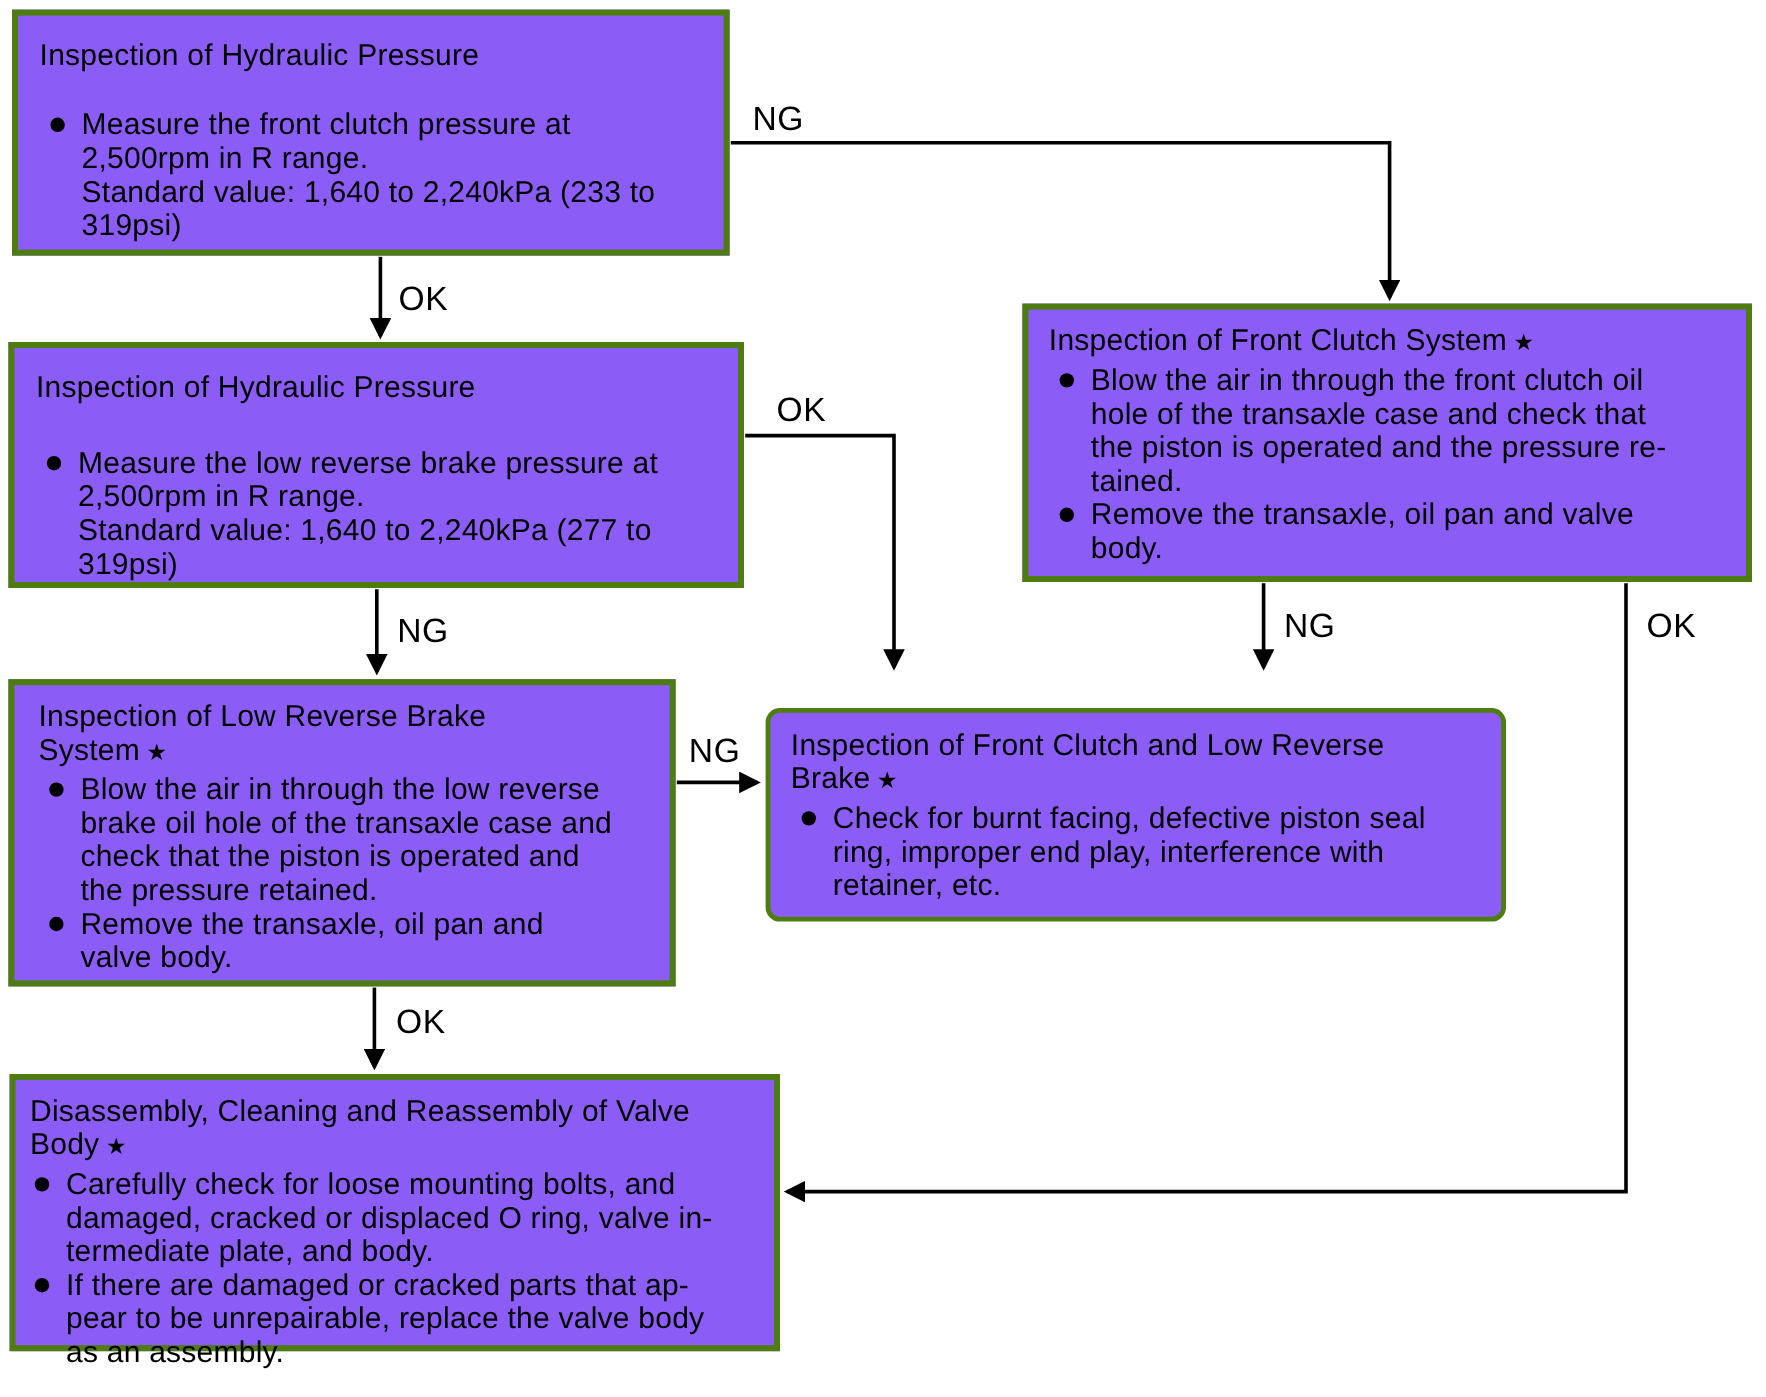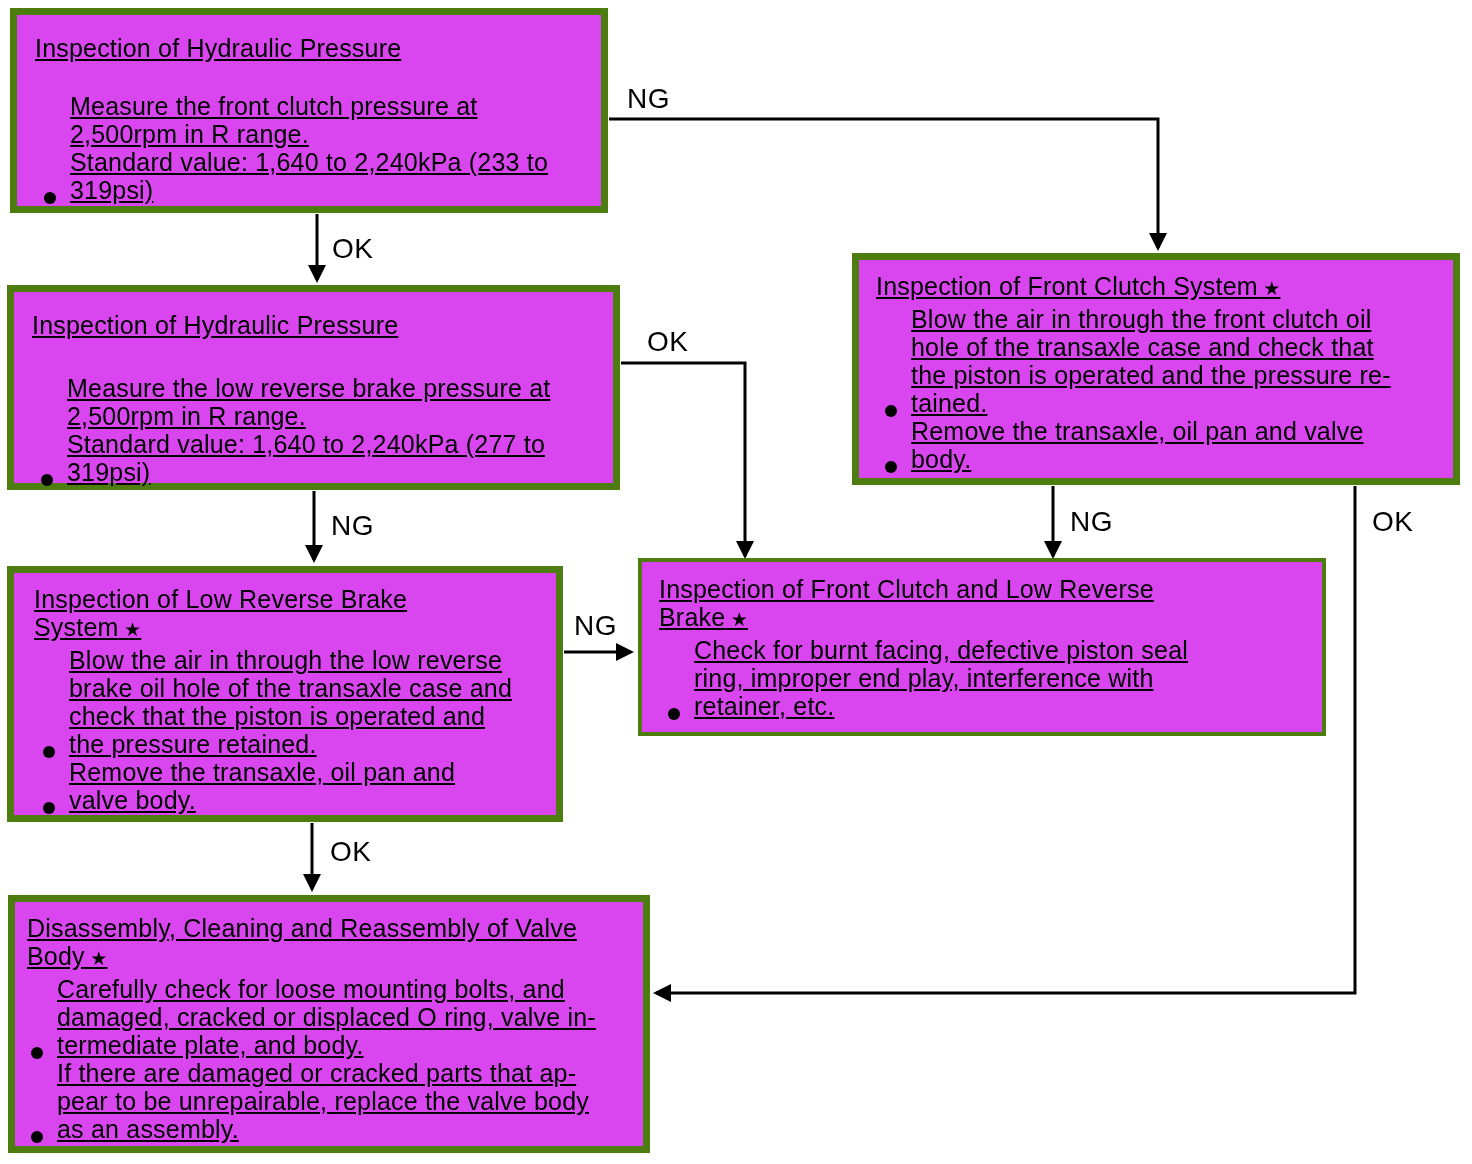--- a/index.html
+++ b/index.html
@@ -17,34 +17,33 @@
     overflow: hidden;
   }
   #connectors {
     position: absolute;
     left: 0; top: 0;
     width: 1472px;
     height: 1164px;
   }
   .node {
     position: absolute;
-    background: #d946ef;
-    border: 7px solid #4d7c0f;
+    background: #8b5cf6;
+    border: 5px solid #4d7c0f;
     box-sizing: border-box;
     font-size: 25px;
     line-height: 28px;
     letter-spacing: 0.2px;
-    text-decoration: underline;
   }
   .node-title span { white-space: pre-line; }
   .btext { white-space: pre-line; }
   .star { font-size: 19px; }
   .bullet {
     display: flex;
-    align-items: flex-end;
+    align-items: flex-start;
   }
   .dot {
     flex: 0 0 auto;
     width: 12px;
     height: 12px;
     margin: 8px 14px 0 9px;
     border-radius: 50%;
     background: #000000;
   }
   .edge-label {
@@ -55,23 +54,23 @@
   }
   
   #node-a { left: 10px;  top: 8px;   width: 598px; height: 205px; padding: 19px 14px 0 18px; }
   #node-a .node-title { margin-bottom: 27px; }
   #node-b { left: 7px;   top: 285px; width: 613px; height: 205px; padding: 19px 10px 0 18px; }
   #node-b .node-title { margin-bottom: 32px; }
   #node-c { left: 852px; top: 253px; width: 608px; height: 232px; padding: 12px 8px 0 17px; }
   #node-c .node-title { margin-bottom: 2px; }
   #node-d { left: 7px;   top: 566px; width: 556px; height: 256px; padding: 12px 8px 0 20px; }
   #node-d .node-title { margin-bottom: 2px; }
-  #node-e { left: 638px; top: 558px; width: 688px; height: 178px; padding: 13px 8px 0 17px; border-width: 4px; }
+  #node-e { left: 638px; top: 590px; width: 617px; height: 178px; padding: 13px 8px 0 17px; border-width: 4px; border-radius: 12px; }
   #node-e .node-title { margin-bottom: 2px; }
-  #node-f { left: 8px;   top: 895px; width: 642px; height: 258px; padding: 12px 6px 0 12px; }
+  #node-f { left: 8px;   top: 895px; width: 642px; height: 231px; padding: 12px 6px 0 12px; }
   #node-f .node-title { margin-bottom: 2px; }
   #node-f .dot { margin-left: 4px; }
   
   #label-a-c { left: 627px;  top: 84px;  }
   #label-a-b { left: 332px;  top: 234px; }
   #label-b-e { left: 647px;  top: 327px; }
   #label-b-d { left: 331px;  top: 511px; }
   #label-c-e { left: 1070px; top: 507px; }
   #label-c-f { left: 1372px; top: 507px; }
   #label-d-e { left: 574px;  top: 611px; }

